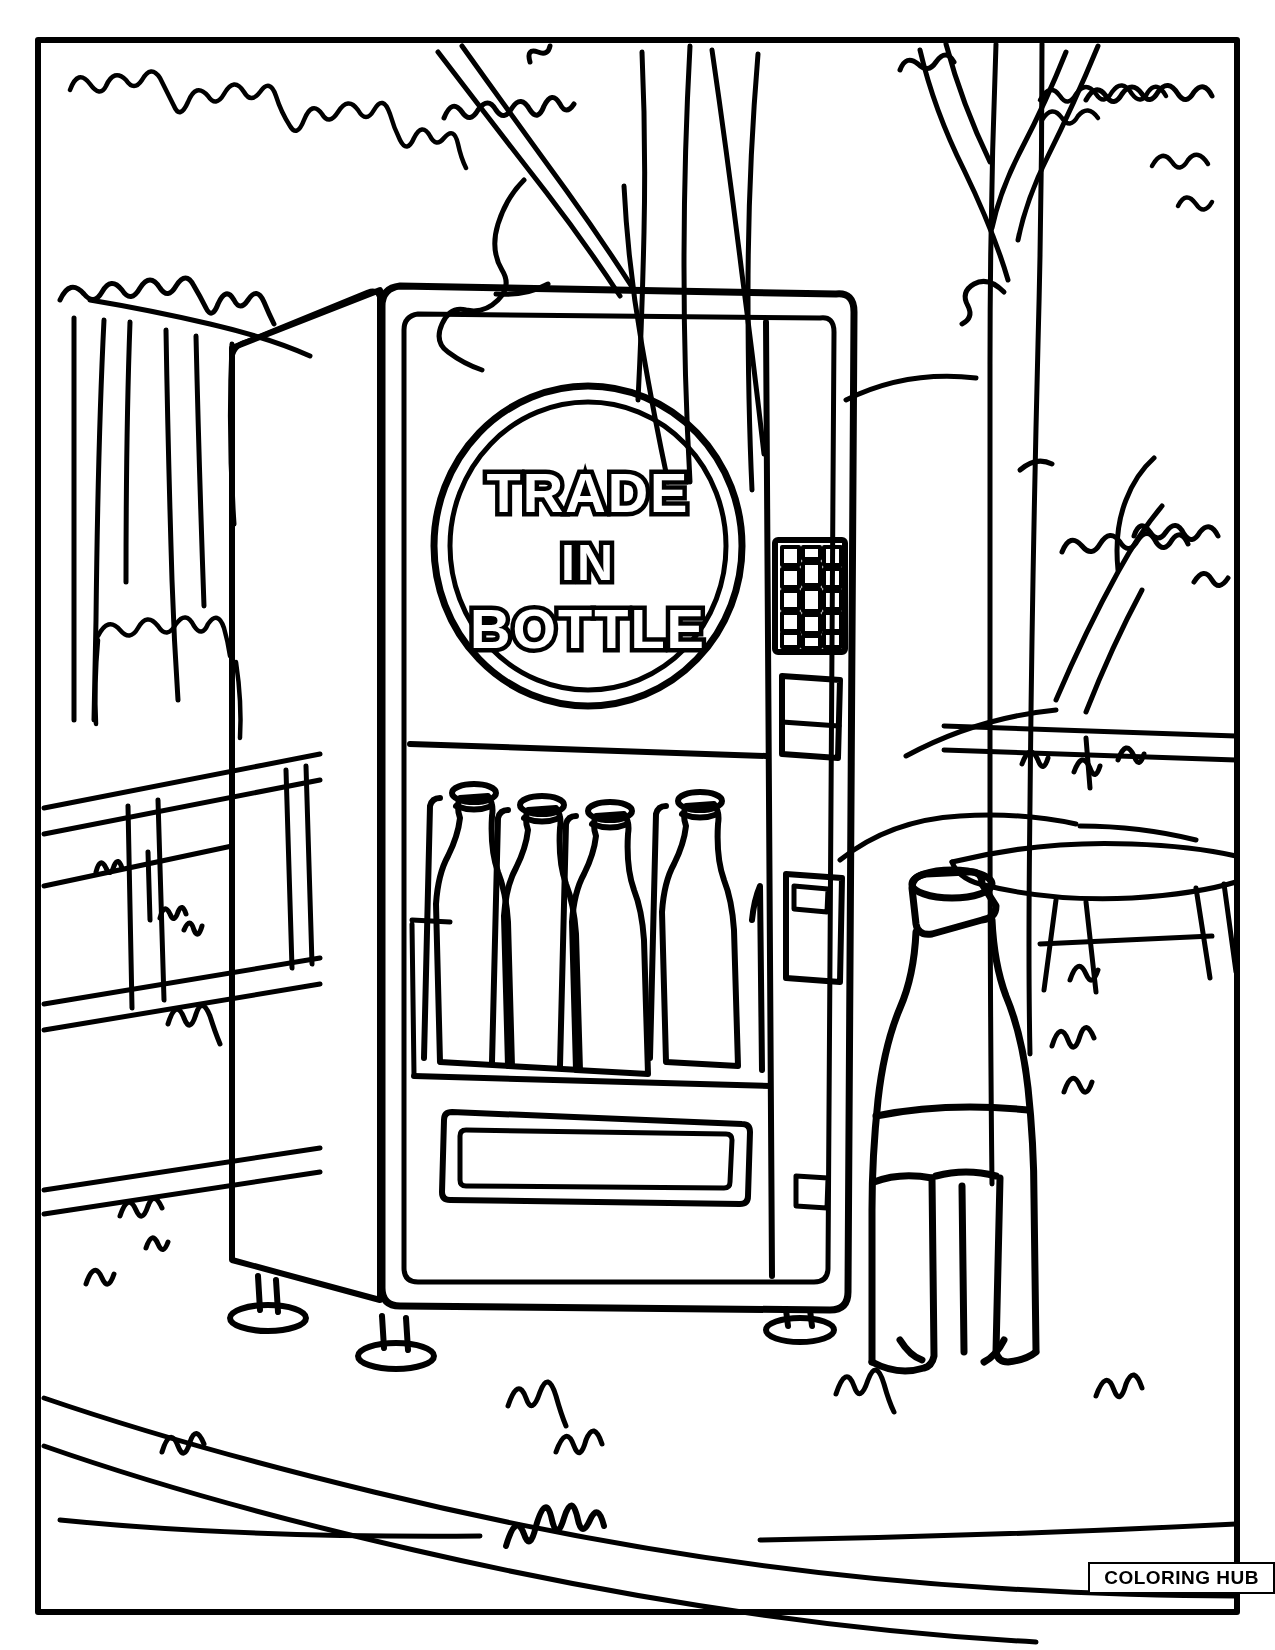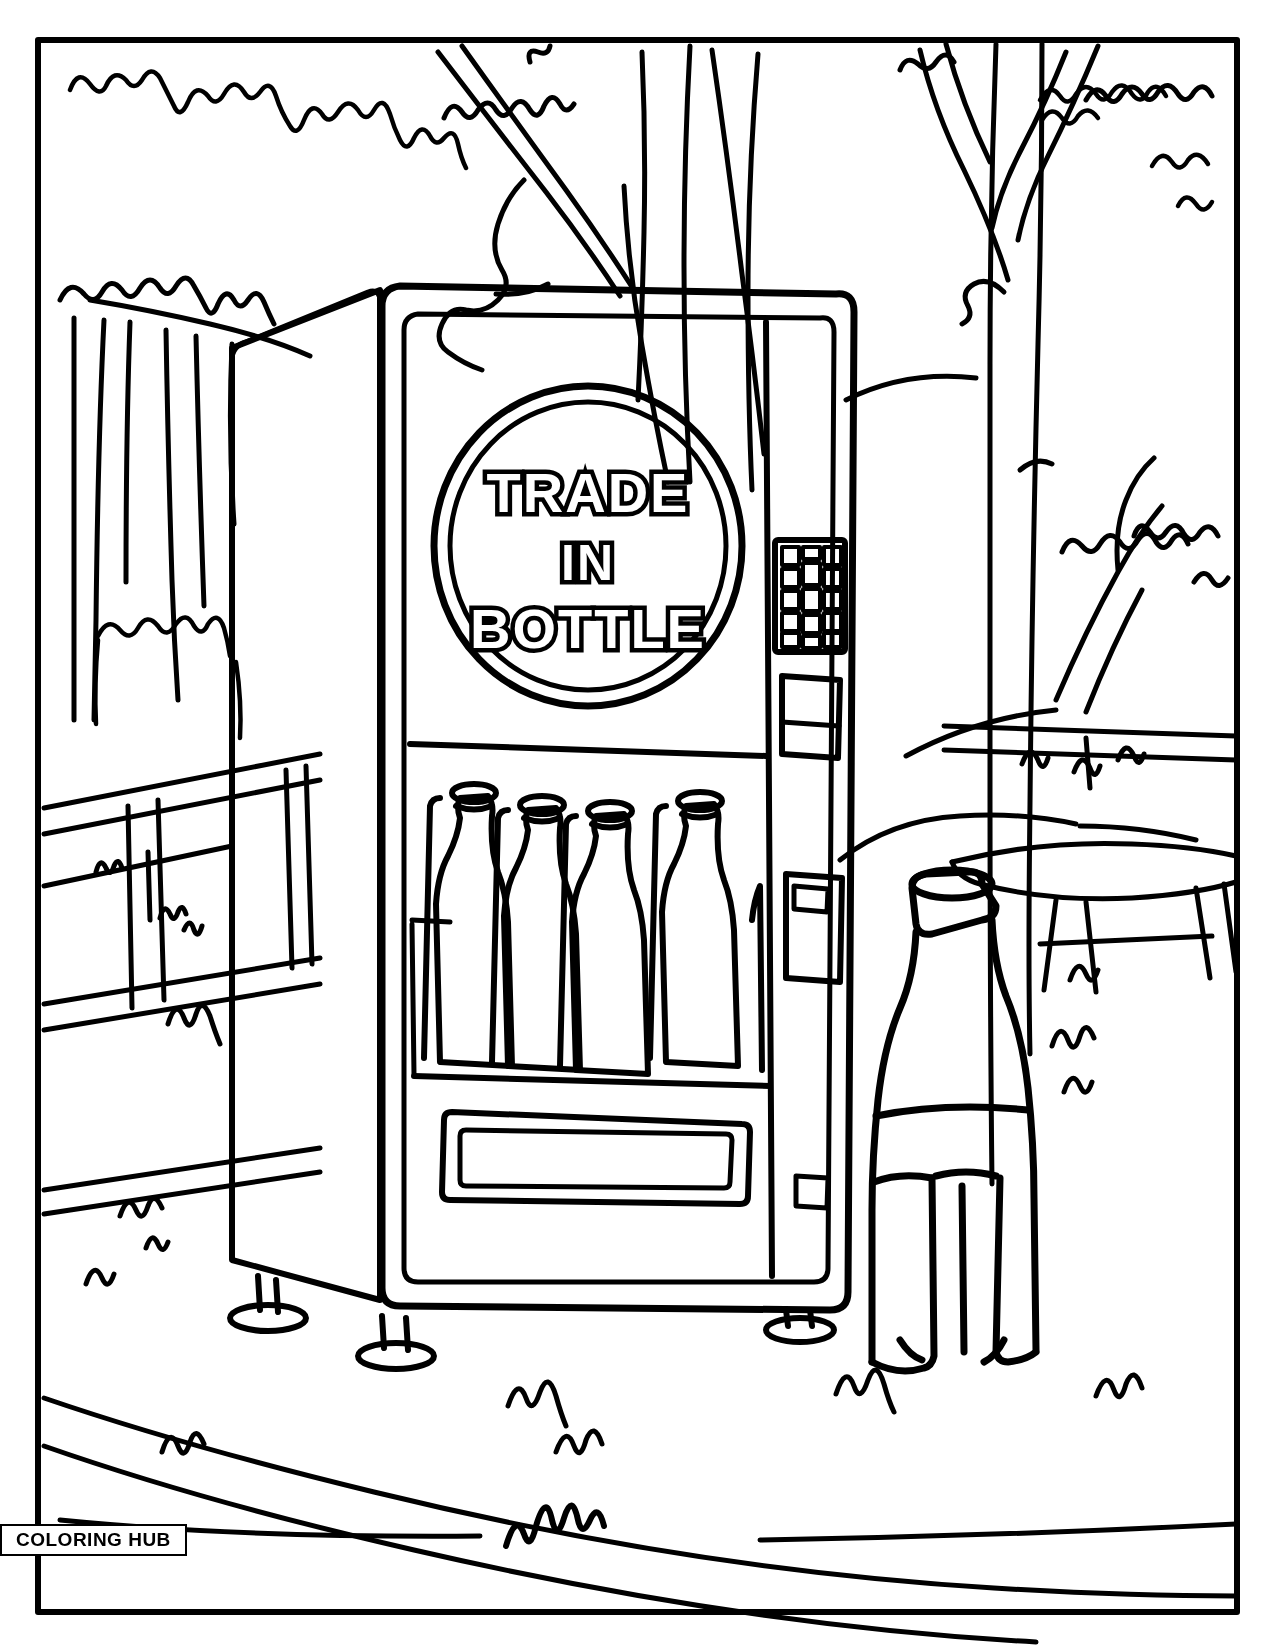--- a/index.html
+++ b/index.html
@@ -19,26 +19,26 @@
   #art {
     position: absolute;
     inset: 0;
     width: 1275px;
     height: 1650px;
     display: block;
   }
   .wm-wrap {
     position: absolute;
     left: 0;
-    top: 1520px;
+    top: 1558px;
     width: 1275px;
     height: 40px;
     display: flex;
     align-items: center;
-    justify-content: flex-start;
+    justify-content: flex-end;
     pointer-events: none;
   }
   .wm-box {
     border: 2px solid #000;
     background: #ffffff;
     padding: 4px 14px 5px 14px;
     font-family: "Liberation Sans", sans-serif;
     font-weight: bold;
     font-size: 19px;
     letter-spacing: 0.5px;

